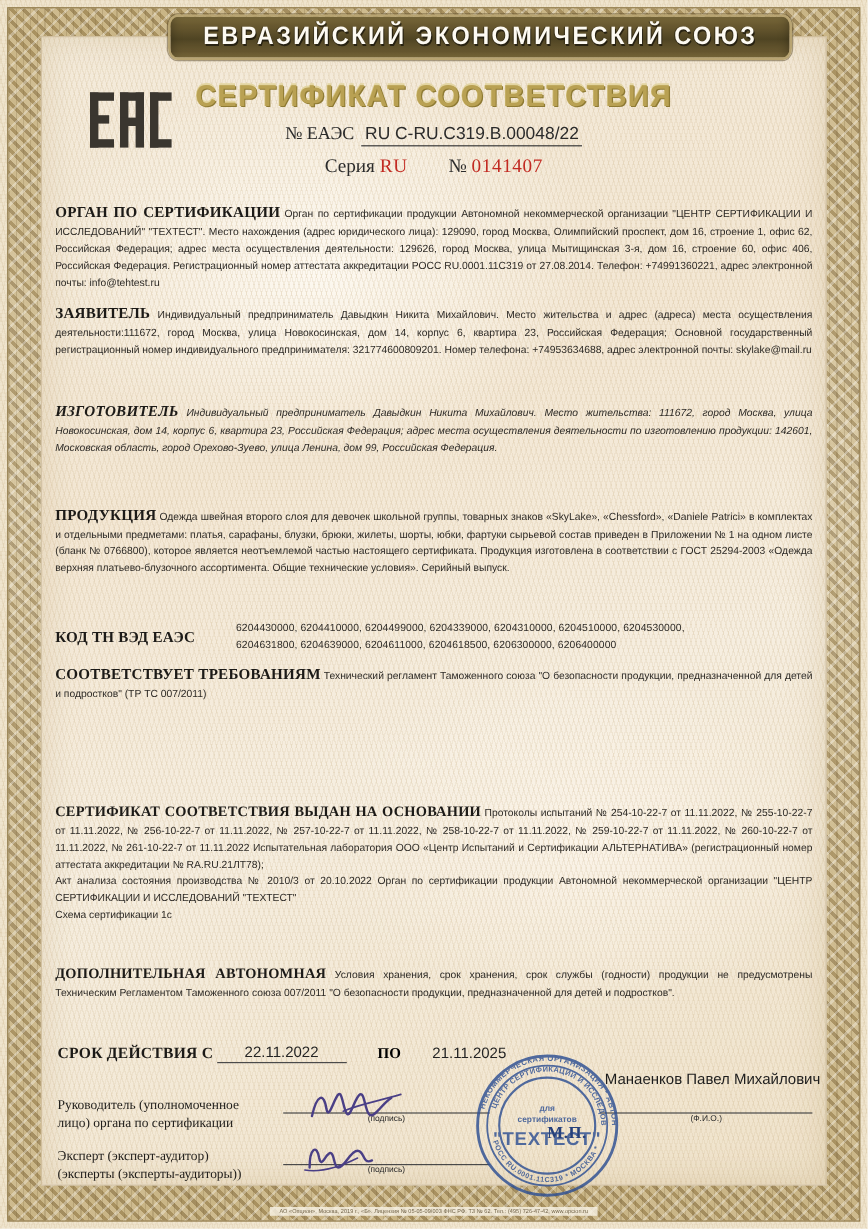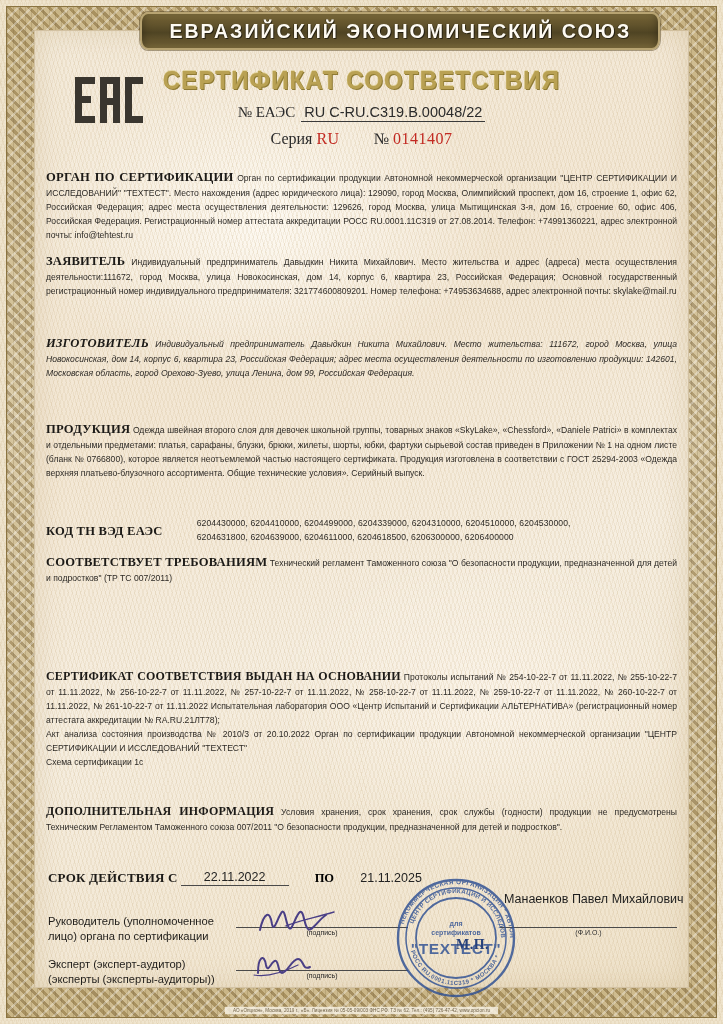--- a/index.html
+++ b/index.html
@@ -199,21 +199,21 @@
     min-width: 108px; text-align: center;
   }
   .v-date.nb { border-bottom: none; }
   .v-po { font-weight: bold; font-size: 12.5px; margin-left: 26px; }
   .validity .row2 { font-weight: bold; font-size: 13px; margin-top: 2px; color:#1c1a17; }
 
   
   .sig-block { position: absolute; left: 10px; top: 910px; right: 8px; }
   .sig-row { display: flex; align-items: flex-start; margin-bottom: 13px; }
   .sig-role {
-    font-family: Liberation Sans, sans-serif;
+    font-family: Liberation Serif, serif;
     font-size: 11.2px; color: #1f1d1a; width: 188px; line-height: 1.34;
   }
   .sig-mid { position: relative; flex: 0 0 172px; padding-top: 13px; }
   .sig-line { border-bottom: 1px solid #4a4a4a; height: 1px; }
   .sig-cap {
     text-align: center; font-family: "Liberation Sans", sans-serif;
     font-size: 7px; color: #2a2a2a; margin-top: 1px;
   }
   .sig-right { position: relative; flex: 1; padding-top: 13px; margin-left: 92px; }
   .sig-fio {
@@ -354,21 +354,21 @@
     </div>
 
     <div class="sec" id="sec-osnov">
       <span class="lbl sm">СЕРТИФИКАТ СООТВЕТСТВИЯ ВЫДАН НА ОСНОВАНИИ</span>
       <span>Протоколы испытаний № 254-10-22-7 от 11.11.2022, № 255-10-22-7 от 11.11.2022, № 256-10-22-7 от 11.11.2022, № 257-10-22-7 от 11.11.2022, № 258-10-22-7 от 11.11.2022, № 259-10-22-7 от 11.11.2022, № 260-10-22-7 от 11.11.2022, № 261-10-22-7 от 11.11.2022 Испытательная лаборатория ООО «Центр Испытаний и Сертификации АЛЬТЕРНАТИВА» (регистрационный номер аттестата аккредитации № RA.RU.21ЛТ78);</span>
       <div>Акт анализа состояния производства  № 2010/3 от 20.10.2022 Орган по сертификации продукции Автономной некоммерческой организации "ЦЕНТР СЕРТИФИКАЦИИ И ИССЛЕДОВАНИЙ "ТЕХТЕСТ"</div>
       <div>Схема сертификации 1с</div>
     </div>
 
     <div class="sec" id="sec-dopinfo">
-      <span class="lbl sm">ДОПОЛНИТЕЛЬНАЯ ИНФОРМАЦИЯ</span>
+      <span class="lbl sm">ДОПОЛНИТЕЛЬНАЯ АВТОНОМНАЯ</span>
       <span>Условия хранения, срок хранения, срок службы (годности) продукции не предусмотрены Техническим Регламентом Таможенного союза 007/2011 "О безопасности продукции, предназначенной для детей и подростков".</span>
     </div>
 
     <div class="validity">
       <div class="row1">
         <span class="v-lbl">СРОК ДЕЙСТВИЯ С</span>
         <span class="v-date">22.11.2022</span>
         <span class="v-po">ПО</span>
         <span class="v-date nb">21.11.2025</span>
       </div>

